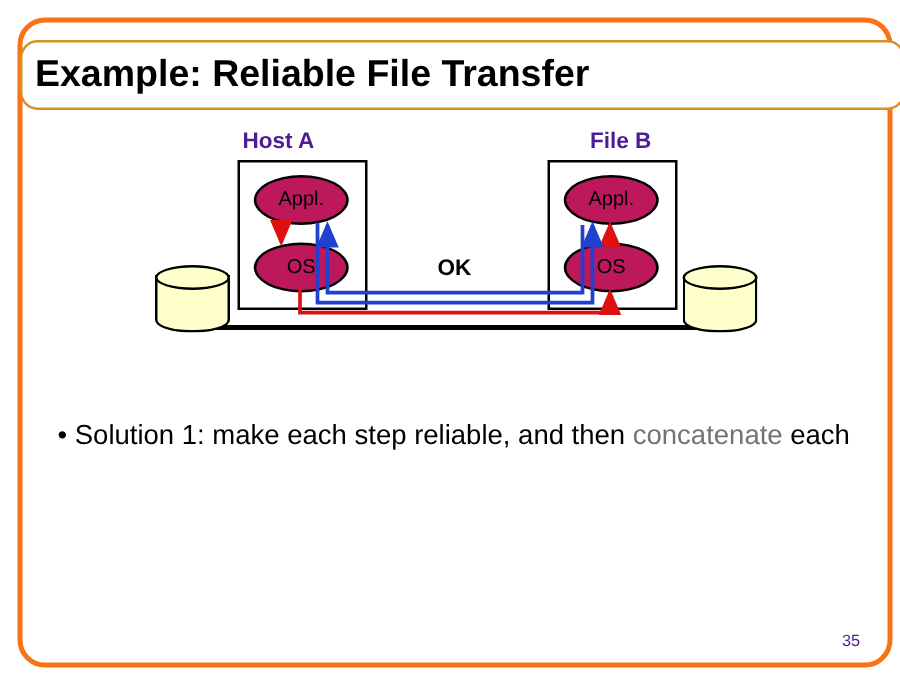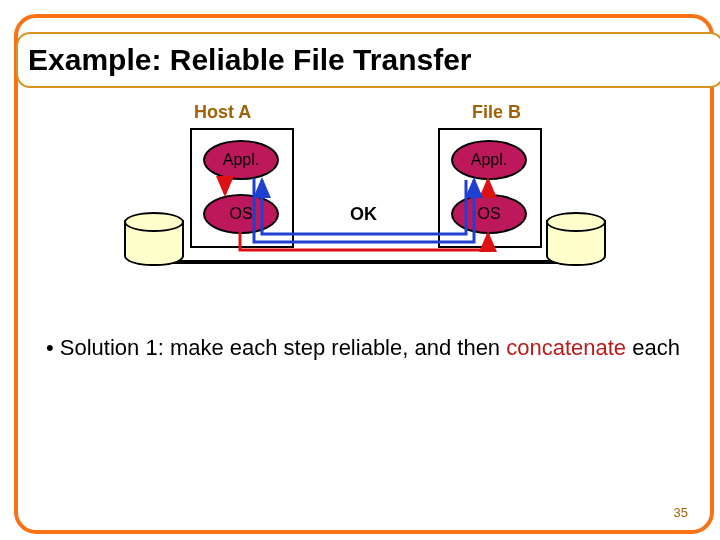--- a/index.html
+++ b/index.html
@@ -40,21 +40,21 @@
   .diagram {
     position: absolute;
     left: 0; top: 80px;
     width: 100%;
     height: 210px;
   }
   .host-label {
     position: absolute;
     font-weight: bold;
     font-size: 18px;
-    color: #a16207;
+    color: #4c1d95;
   }
   .host-box {
     position: absolute;
     width: 100px;
     height: 116px;
     background: #fff;
     border: 2px solid #000;
   }
   .layer {
     position: absolute;
@@ -109,27 +109,27 @@
   .bullets {
     position: absolute;
     left: 28px;
     top: 316px;
     width: 640px;
     font-size: 22px;
     color: #000;
     line-height: 1.25;
   }
   .bullets p { margin: 0 0 24px 0; }
-  .red { color: #b91c1c; }
+  .red { color: #737373; }
   .slide-num {
     position: absolute;
     right: 22px;
     bottom: 10px;
     font-size: 13px;
-    color: #a16207;
+    color: #4c1d95;
   }
   svg.arrows {
     position: absolute;
     left: 0; top: 0;
     width: 692px; height: 300px;
     pointer-events: none;
   }
 </style>
 </head>
 <body>

